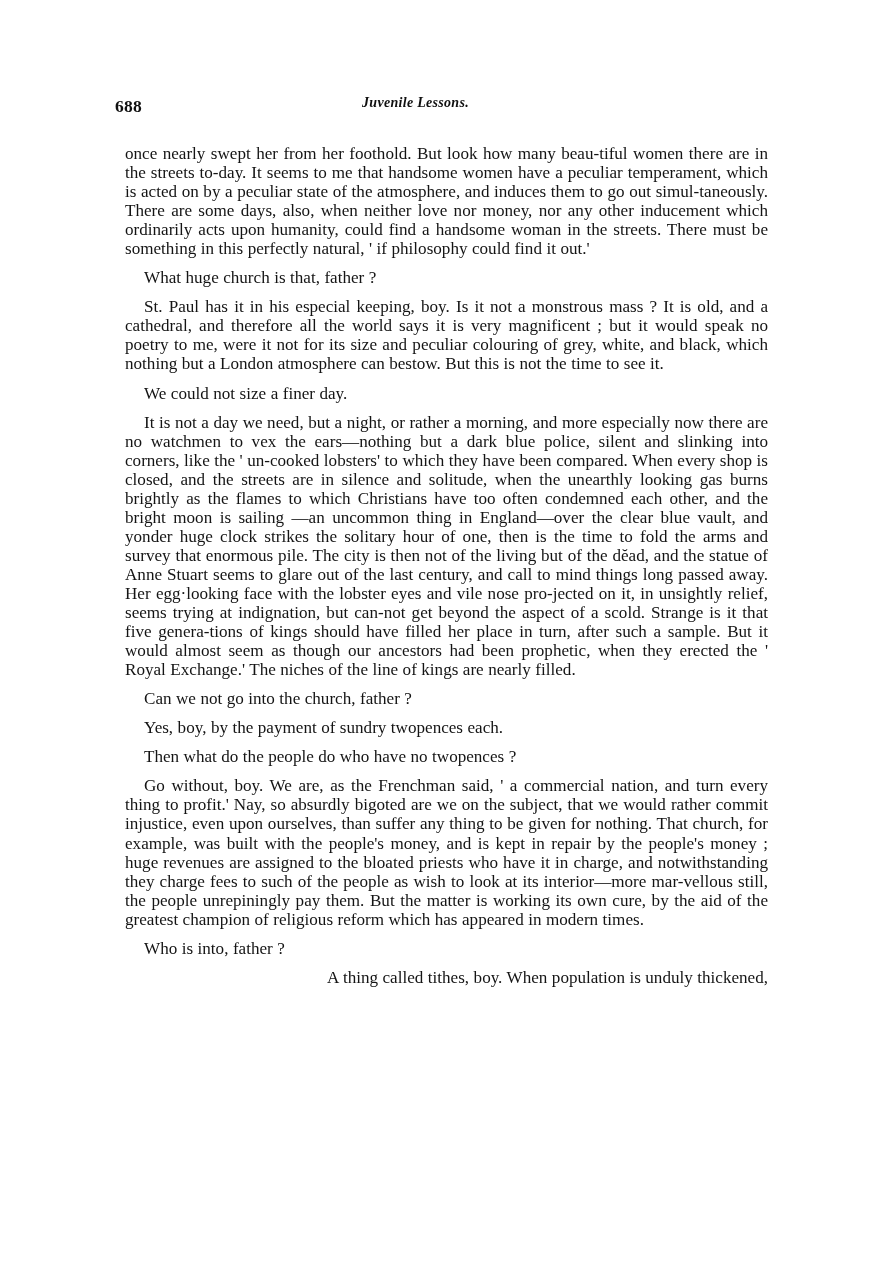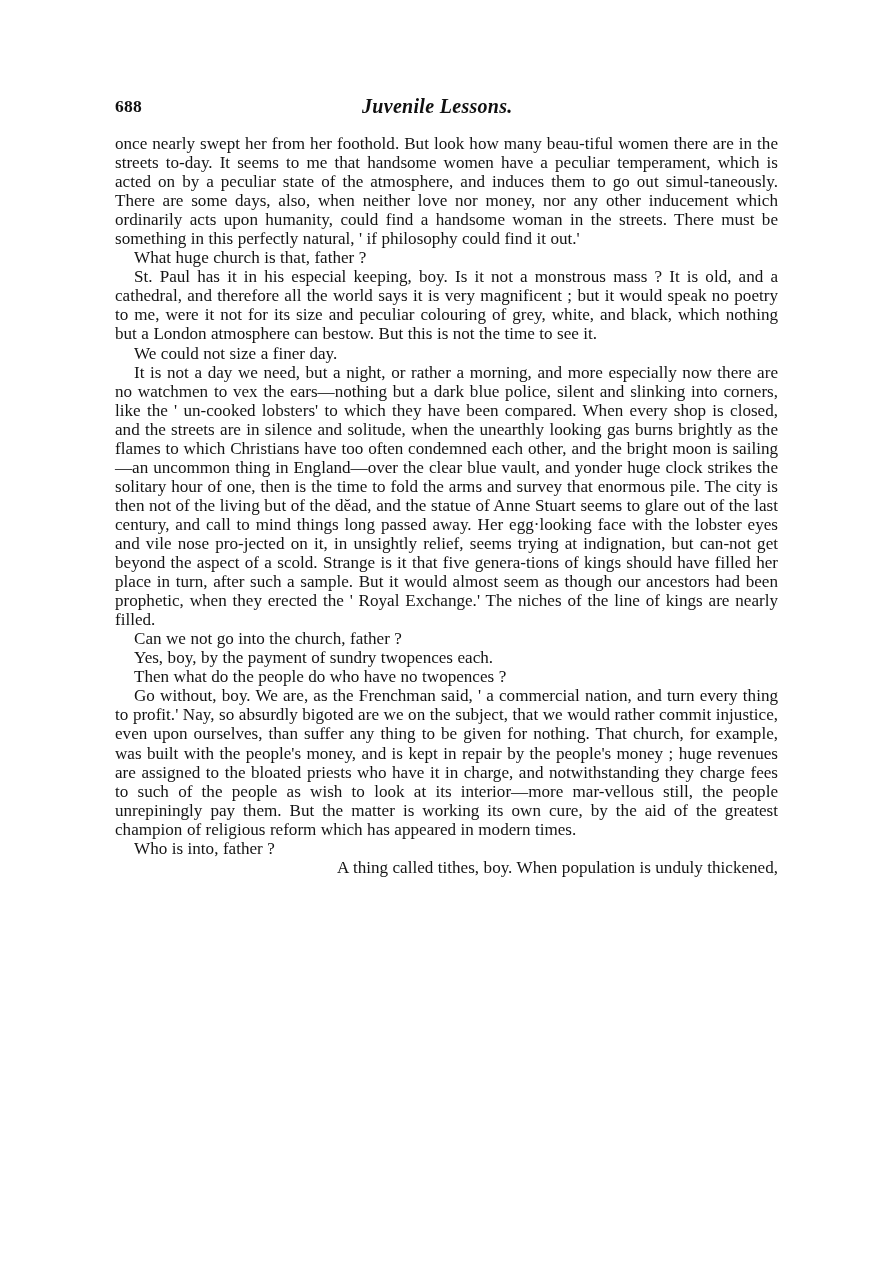--- a/index.html
+++ b/index.html
@@ -29,35 +29,35 @@
     top: 0;
     font-size: 17.5px;
     font-weight: bold;
     letter-spacing: 0.2px;
     color: #101010;
   }
   .head-title {
     position: absolute;
     left: 247px;
     top: -1px;
-    font-size: 20px;
+    font-size: 14px;
     font-weight: bold;
     font-style: italic;
     letter-spacing: 0.3px;
     color: #101010;
     white-space: nowrap;
   }
   .body-text {
     position: absolute;
     left: 115px;
     top: 134px;
     width: 663px;
   }
   p.para {
-    margin: 0;
+    margin: 10px;
     font-size: 17.1px;
     line-height: 19.05px;
     text-align: justify;
     text-justify: inter-word;
     text-indent: 19px;
     -webkit-hyphens: none;
     hyphens: none;
     word-spacing: 0.2px;
   }
   p.para.flush {

